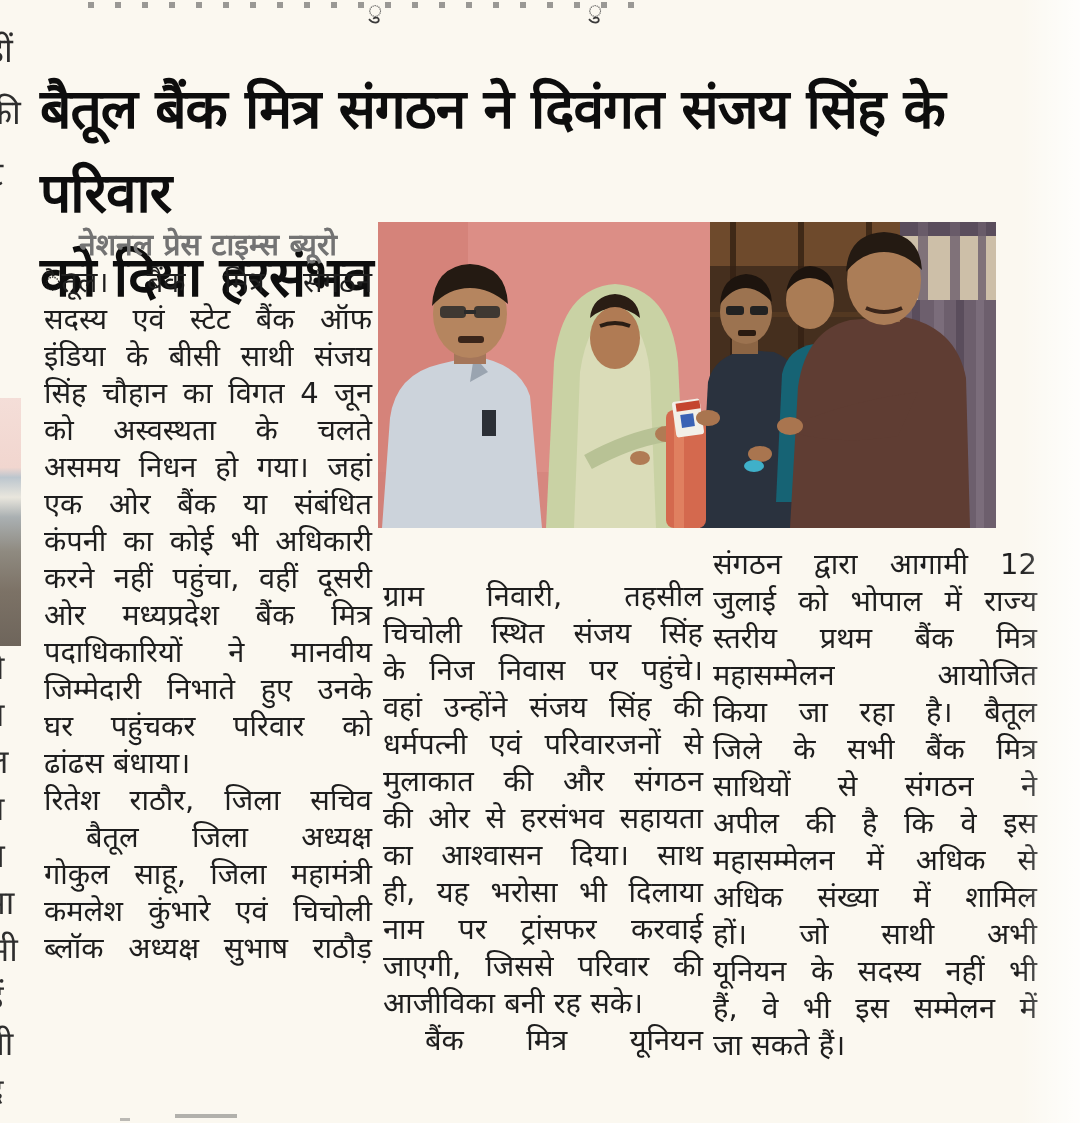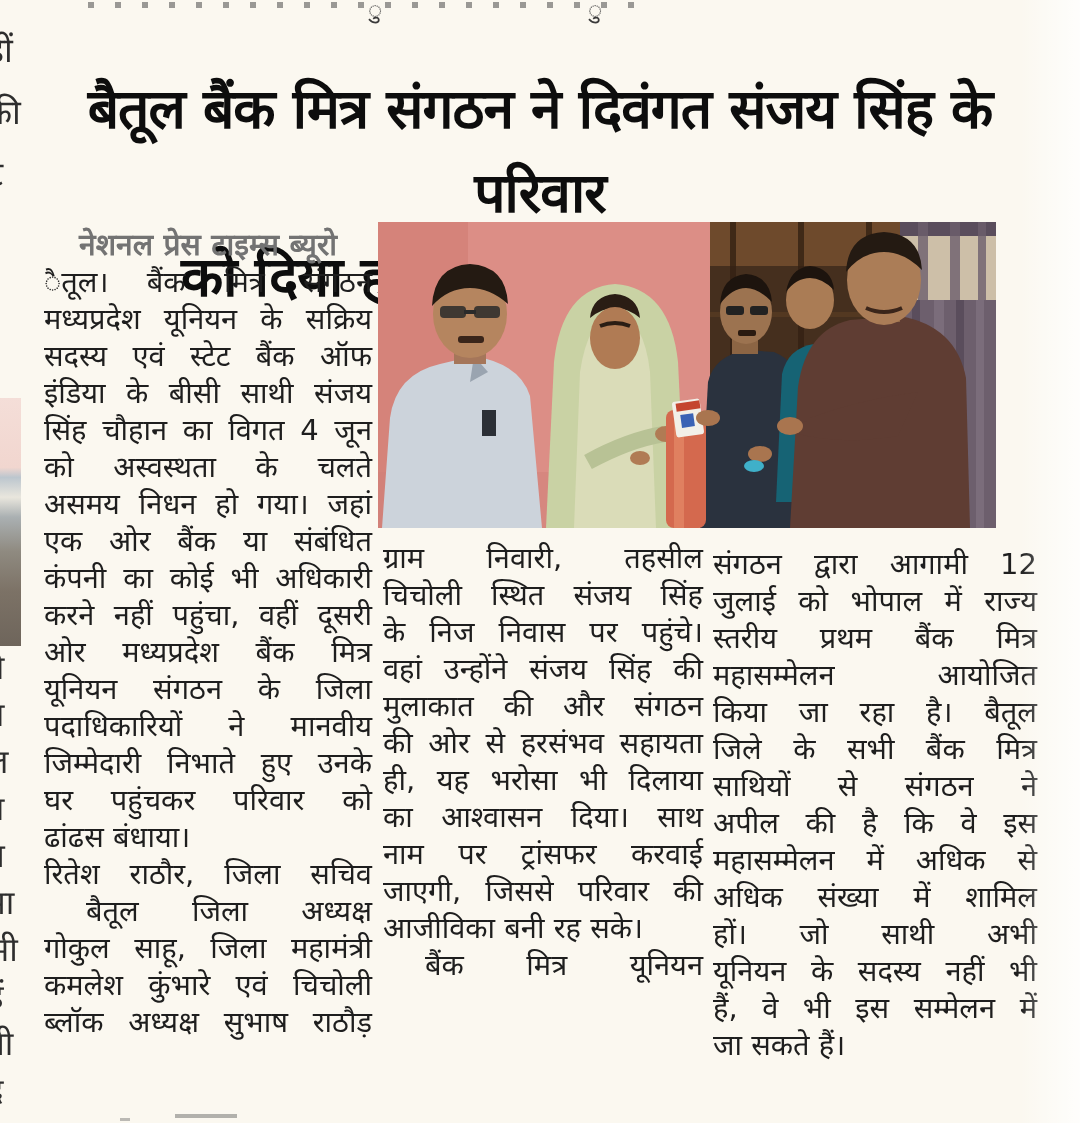--- a/index.html
+++ b/index.html
@@ -17,27 +17,27 @@
   }
   
   .top-cut{
     position:absolute;left:88px;top:2px;width:560px;height:6px;opacity:.55;
     background:repeating-linear-gradient(90deg,#4a4a4a 0 6px,transparent 6px 27px);
   }
   .top-cut-hook{position:absolute;top:-8px;font-size:24px;color:#3a3a3a;}
   
   .headline{
     position:absolute;left:40px;top:30px;width:1000px;
-    text-align:center;font-size:55px;line-height:84px;font-weight:800;
+    font-size:55px;line-height:84px;font-weight:800;
     color:#0d0d0d;letter-spacing:-1px;
   }
   
   .col{position:absolute;font-size:29px;color:#1e1e1e;}
   .col1{left:44px;top:226px;width:328px;}
-  .col2{left:383px;top:540px;width:320px;}
+  .col2{left:383px;top:578px;width:320px;}
   .col3{left:713px;top:546px;width:324px;}
   .byline{font-weight:bold;text-align:center;height:38px;line-height:38px;font-size:30px;color:#737373;}
   .tline{height:37px;line-height:37px;}
   .tline.just{text-align:justify;text-align-last:justify;}
   .tline.ind{padding-left:42px;box-sizing:border-box;}
   
   .photo{
     position:absolute;left:378px;top:222px;width:618px;height:306px;
     overflow:hidden;background:#dc8e86;
   }
@@ -183,53 +183,52 @@
         <rect x="303" y="192" width="13" height="13" fill="#3a62b5" transform="rotate(-8 310 198)"></rect>
         <ellipse cx="330" cy="196" rx="12" ry="8" fill="#a9754f"></ellipse>
       </g>
     </svg>
   </div>
 
   <div class="col col1">
     <div class="byline">नेशनल प्रेस टाइम्स ब्यूरो</div>
     <div>
         <div class="tline just">ैतूल। बैंक मित्र संगठन</div>
-        <div class="tline just">मध्यप्रदेश यूनियन के सक्रिय</div>
         <div class="tline just">सदस्य एवं स्टेट बैंक ऑफ</div>
         <div class="tline just">इंडिया के बीसी साथी संजय</div>
         <div class="tline just">सिंह चौहान का विगत 4 जून</div>
         <div class="tline just">को अस्वस्थता के चलते</div>
         <div class="tline just">असमय निधन हो गया। जहां</div>
         <div class="tline just">एक ओर बैंक या संबंधित</div>
         <div class="tline just">कंपनी का कोई भी अधिकारी</div>
         <div class="tline just">करने नहीं पहुंचा, वहीं दूसरी</div>
         <div class="tline just">ओर मध्यप्रदेश बैंक मित्र</div>
-        <div class="tline just">यूनियन संगठन के जिला</div>
         <div class="tline just">पदाधिकारियों ने मानवीय</div>
         <div class="tline just">जिम्मेदारी निभाते हुए उनके</div>
         <div class="tline just">घर पहुंचकर परिवार को</div>
         <div class="tline">ढांढस बंधाया।</div>
         <div class="tline just">रितेश राठौर, जिला सचिव</div>
         <div class="tline just ind">बैतूल जिला अध्यक्ष</div>
         <div class="tline just">गोकुल साहू, जिला महामंत्री</div>
         <div class="tline just">कमलेश कुंभारे एवं चिचोली</div>
         <div class="tline just">ब्लॉक अध्यक्ष सुभाष राठौड़</div>
       </div>
   </div>
 
   <div class="col col2">
     <div>
         <div class="tline just">ग्राम निवारी, तहसील</div>
         <div class="tline just">चिचोली स्थित संजय सिंह</div>
         <div class="tline just">के निज निवास पर पहुंचे।</div>
         <div class="tline just">वहां उन्होंने संजय सिंह की</div>
+        <div class="tline just">धर्मपत्नी एवं परिवारजनों से</div>
         <div class="tline just">मुलाकात की और संगठन</div>
         <div class="tline just">की ओर से हरसंभव सहायता</div>
+        <div class="tline just">का आश्वासन दिया। साथ</div>
         <div class="tline just">ही, यह भरोसा भी दिलाया</div>
-        <div class="tline just">का आश्वासन दिया। साथ</div>
         <div class="tline just">नाम पर ट्रांसफर करवाई</div>
         <div class="tline just">जाएगी, जिससे परिवार की</div>
         <div class="tline">आजीविका बनी रह सके।</div>
         <div class="tline just ind">बैंक मित्र यूनियन</div>
       </div>
   </div>
 
   <div class="col col3">
     <div>
         <div class="tline just">संगठन द्वारा आगामी 12</div>

